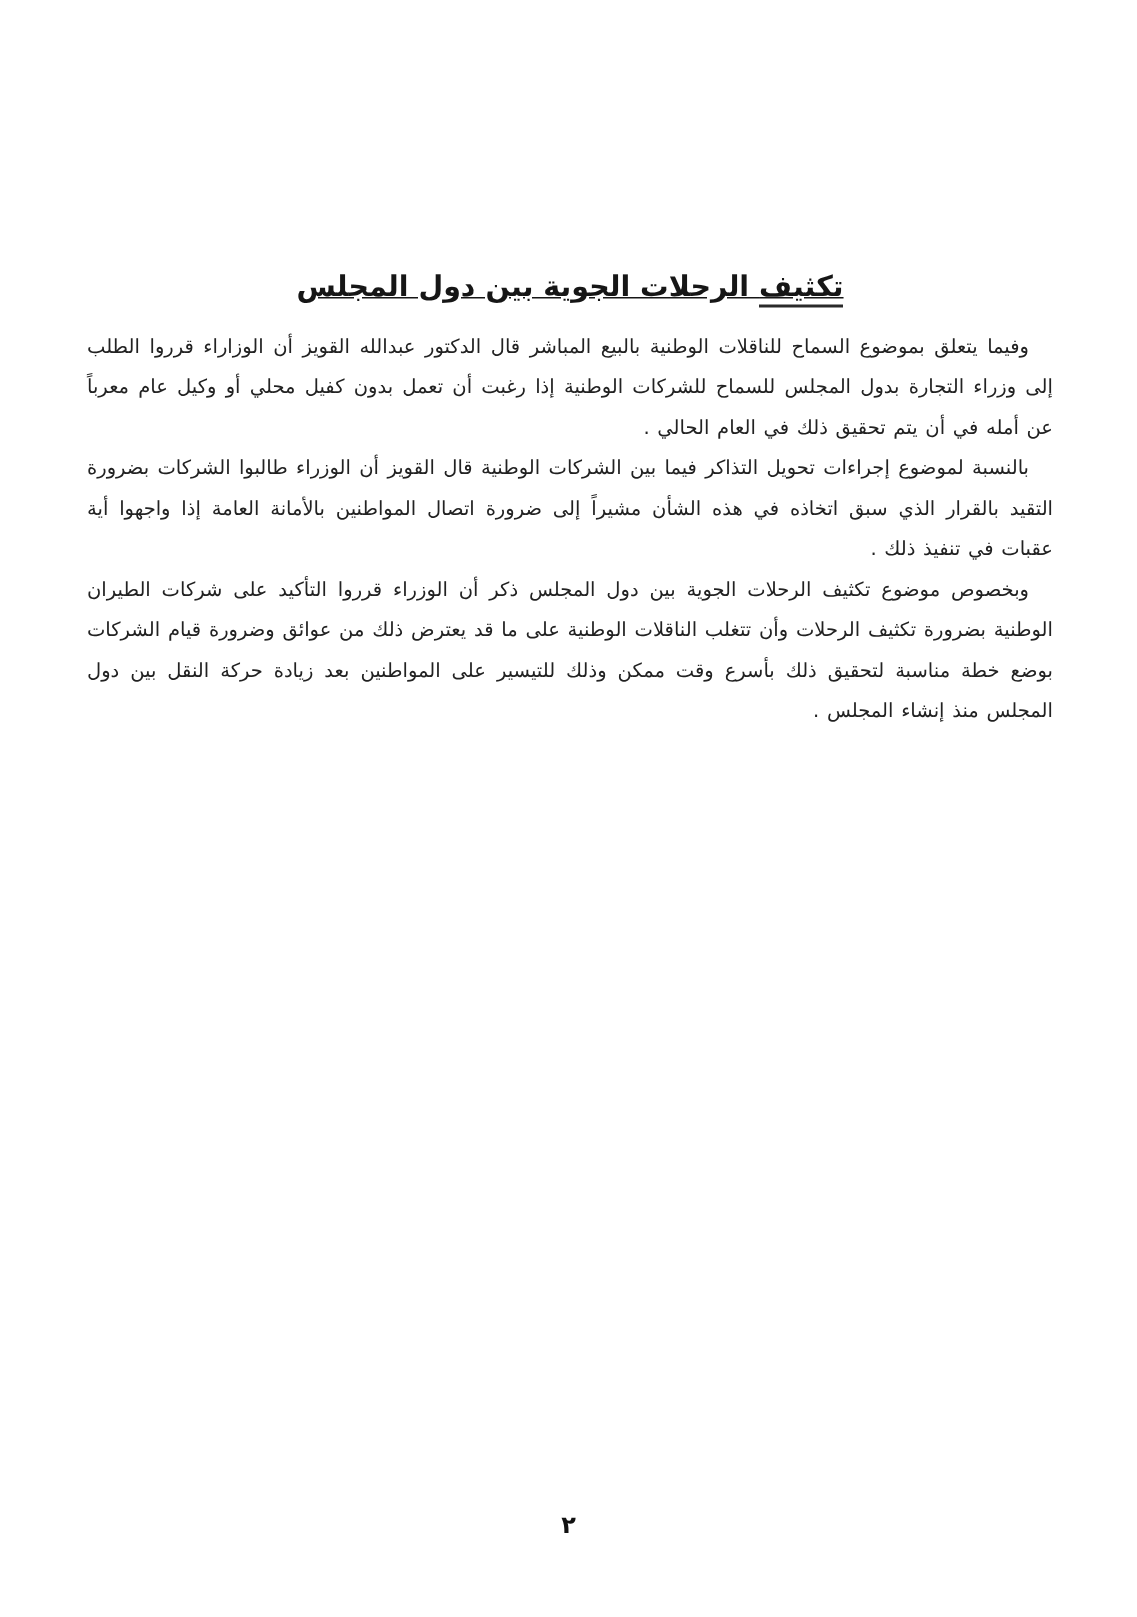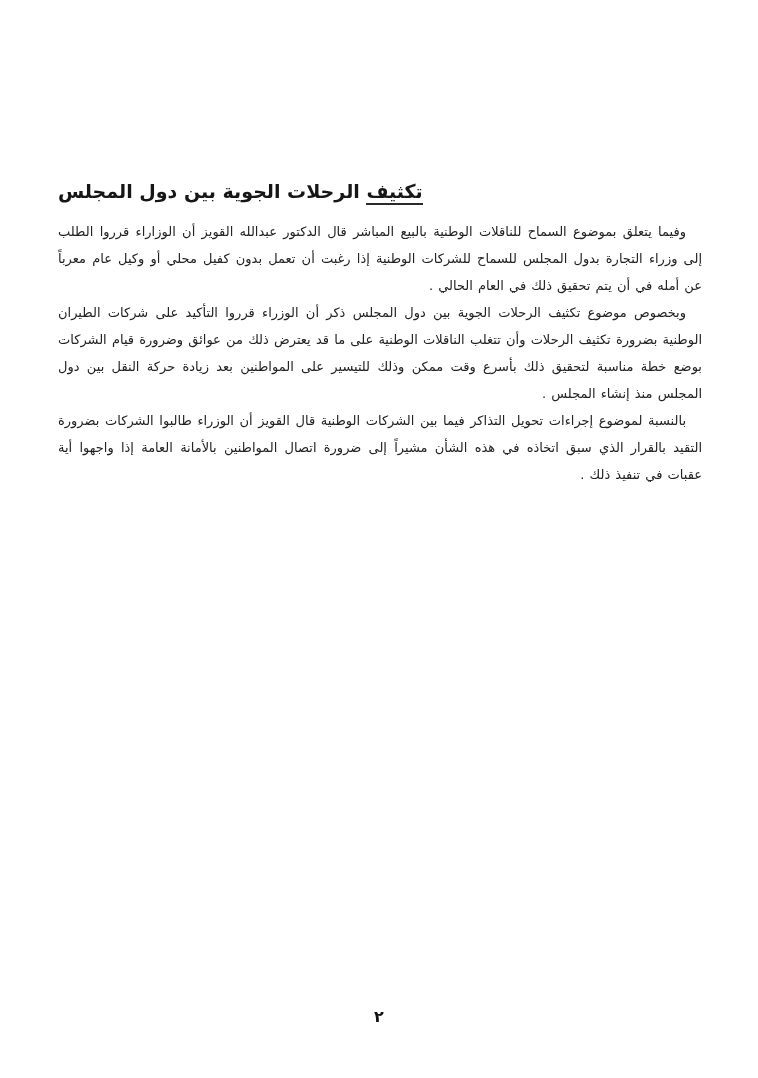--- a/index.html
+++ b/index.html
@@ -20,24 +20,25 @@
     position: absolute;
     top: 178px;
     right: 56px;
     left: 58px;
     direction: rtl;
   }
   .doc-title {
     font-size: 19px;
     font-weight: bold;
     line-height: 26px;
-    text-align: left;
+    text-align: center;
     margin: 0 0 14px 0;
     color: #161616;
     letter-spacing: 0.2px;
+    text-decoration: underline;
   }
   .doc-title .underlined {
     border-bottom: 2px solid #2a2a2a;
     padding-bottom: 1px;
   }
   .body-text p {
     margin: 0;
     font-size: 13px;
     line-height: 27px;
     text-align: justify;
@@ -61,19 +62,19 @@
 </style>
 </head>
 <body>
 
 <div class="page">
   <div class="content">
     <h1 class="doc-title"><span class="underlined">تكثيف</span><span> الرحلات الجوية بين دول المجلس</span></h1>
 
     <div class="body-text">
       <p>وفيما يتعلق بموضوع السماح للناقلات الوطنية بالبيع المباشر قال الدكتور عبدالله القويز أن الوزاراء قرروا الطلب إلى وزراء التجارة بدول المجلس للسماح للشركات الوطنية إذا رغبت أن تعمل بدون كفيل محلي أو وكيل عام معرباً عن أمله في أن يتم تحقيق ذلك في العام الحالي .</p>
+      <p>بالنسبة لموضوع إجراءات تحويل التذاكر فيما بين الشركات الوطنية قال القويز أن الوزراء طالبوا الشركات بضرورة التقيد بالقرار الذي سبق اتخاذه في هذه الشأن مشيراً إلى ضرورة اتصال المواطنين بالأمانة العامة إذا واجهوا أية عقبات في تنفيذ ذلك .</p>
       <p>وبخصوص موضوع تكثيف الرحلات الجوية بين دول المجلس ذكر أن الوزراء قرروا التأكيد على شركات الطيران الوطنية بضرورة تكثيف الرحلات وأن تتغلب الناقلات الوطنية على ما قد يعترض ذلك من عوائق وضرورة قيام الشركات بوضع خطة مناسبة لتحقيق ذلك بأسرع وقت ممكن وذلك للتيسير على المواطنين بعد زيادة حركة النقل بين دول المجلس منذ إنشاء المجلس .</p>
-      <p>بالنسبة لموضوع إجراءات تحويل التذاكر فيما بين الشركات الوطنية قال القويز أن الوزراء طالبوا الشركات بضرورة التقيد بالقرار الذي سبق اتخاذه في هذه الشأن مشيراً إلى ضرورة اتصال المواطنين بالأمانة العامة إذا واجهوا أية عقبات في تنفيذ ذلك .</p>
     </div>
   </div>
 
   <div class="page-number">٢</div>
 </div>
 
 </body></html>

